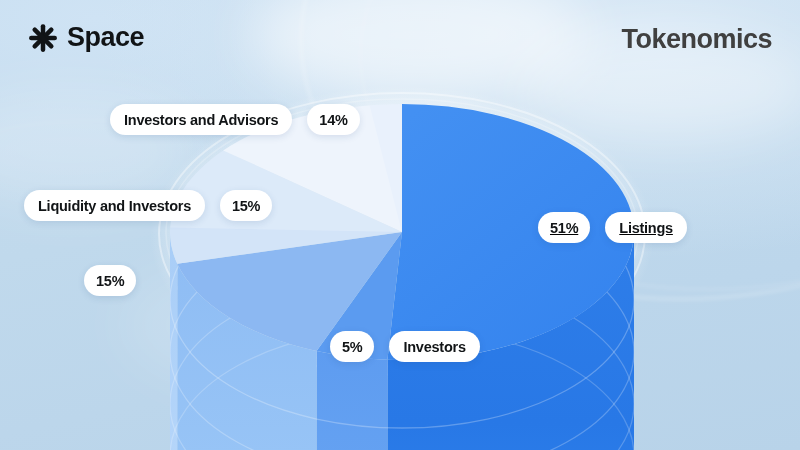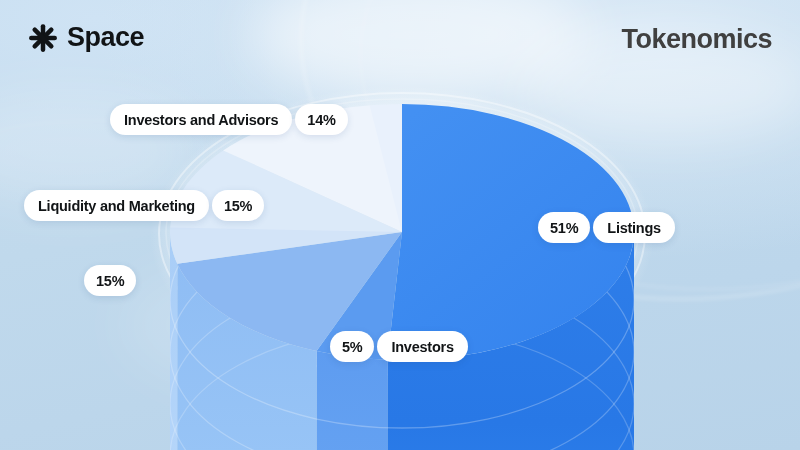--- a/index.html
+++ b/index.html
@@ -35,21 +35,21 @@
 
   
   .hdr { position:absolute; top:0; left:0; right:0; height:84px; }
   .brand { position:absolute; left:28px; top:22px; display:flex; align-items:center; gap:9px; }
   .brand-mark { width:30px; height:30px; display:block; }
   .brand-name { font-size:27px; font-weight:700; color:#111416; letter-spacing:-.5px; }
   .page-title { position:absolute; right:28px; top:24px;
     font-size:27px; font-weight:700; color:#404040; letter-spacing:-.5px; }
 
   
-  .label { position:absolute; display:flex; align-items:stretch; gap:3px; white-space:nowrap; }
+  .label { position:absolute; display:flex; align-items:stretch; gap:15px; white-space:nowrap; }
   .pill { background:#fff; border-radius:999px; height:31px; display:flex; align-items:center;
           justify-content:center; padding:0 14px; font-size:14.5px; font-weight:600;
           color:#111416; letter-spacing:-.25px;
           box-shadow:0 2px 7px rgba(32,70,120,.13); }
   .pill.pct { padding:0 12px; }
 </style>
 </head>
 <body>
 
 <div id="stage">
@@ -138,31 +138,31 @@
     </div>
     <div class="page-title">Tokenomics</div>
   </div>
 
   <div class="label" style="left:110px; top:104px;">
     <span class="pill">Investors and Advisors</span>
     <span class="pill pct">14%</span>
   </div>
 
   <div class="label" style="left:24px; top:190px;">
-    <span class="pill">Liquidity and Marketing</span>
+    <span class="pill">Liquidity and Investors</span>
     <span class="pill pct">15%</span>
   </div>
 
   <div class="label" style="left:84px; top:265px;">
     <span class="pill pct">15%</span>
   </div>
 
   <div class="label" style="left:330px; top:331px;">
     <span class="pill pct">5%</span>
     <span class="pill">Investors</span>
   </div>
 
-  <div class="label" style="left:538px; top:212px;">
+  <div class="label" style="left:538px; top:212px;text-decoration:underline;">
     <span class="pill pct">51%</span>
     <span class="pill">Listings</span>
   </div>
 
 </div>
 
 </body></html>

